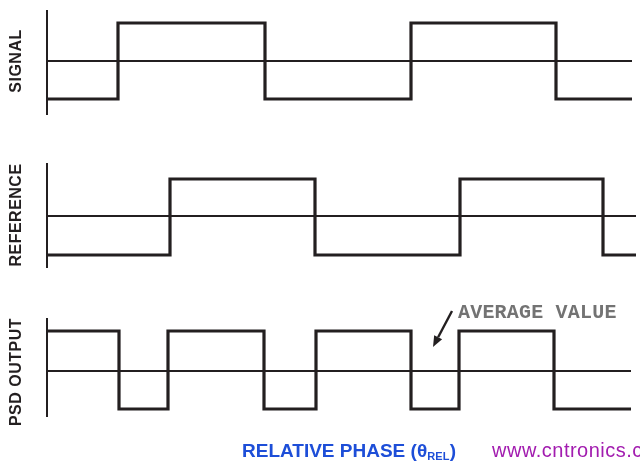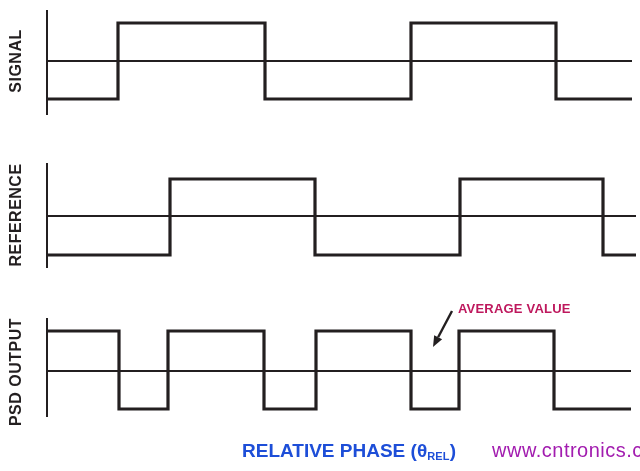--- a/index.html
+++ b/index.html
@@ -34,25 +34,26 @@
     white-space: nowrap;
     line-height: 18px;
   }
   .pl-0 { top: 52px; }
   .pl-1 { top: 206px; }
   .pl-2 { top: 363px; }
   .avg-label {
     position: absolute;
     left: 458px;
     top: 301px;
-    font-size: 13px;
+    font-size: 20px;
     font-weight: bold;
     letter-spacing: 0.2px;
-    color: #be185d;
+    color: #737373;
     white-space: nowrap;
+    font-family: Liberation Mono, monospace;
   }
   .xaxis-label {
     position: absolute;
     left: 242px;
     top: 440px;
     font-size: 19px;
     font-weight: bold;
     color: #1d4ed8;
     white-space: nowrap;
   }

